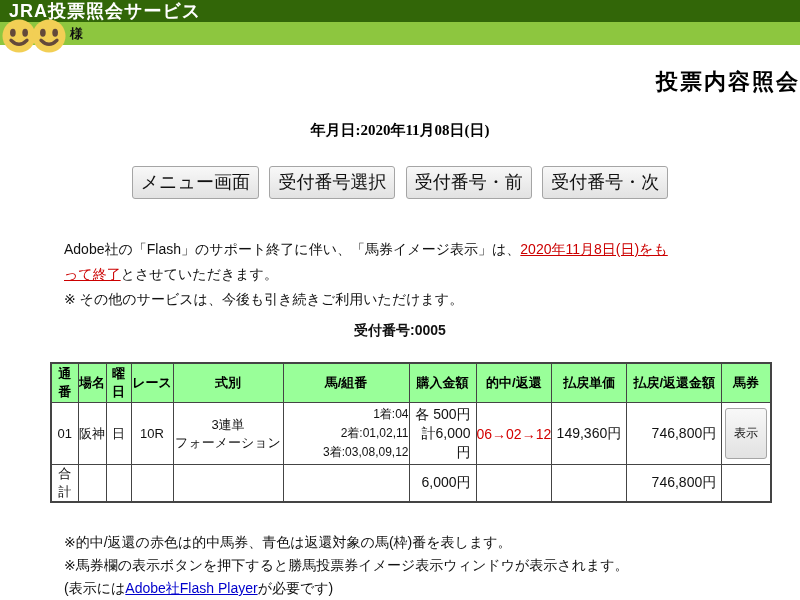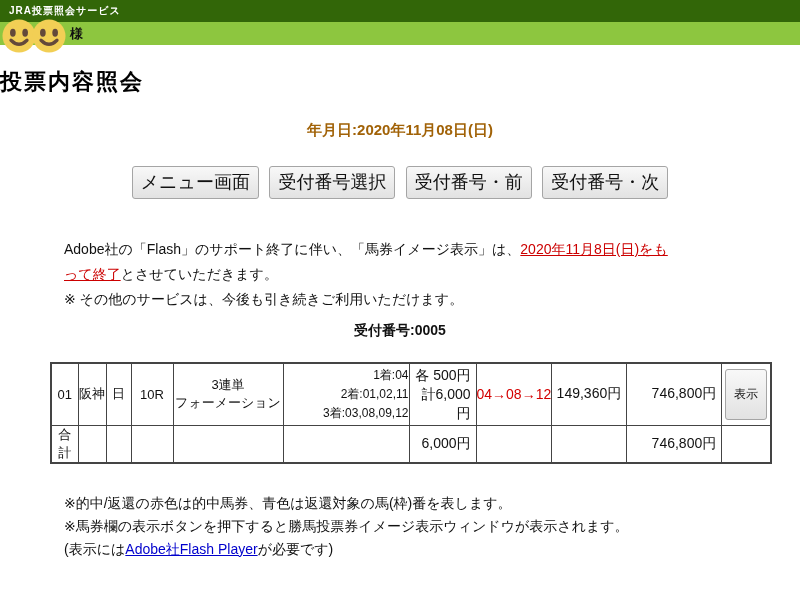--- a/index.html
+++ b/index.html
@@ -2,41 +2,41 @@
 <html><head>
 <meta charset="utf-8">
 <style>
   * { margin: 0; padding: 0; box-sizing: border-box; }
   html, body { width: 800px; height: 600px; background: #ffffff; overflow: hidden; }
   body { font-family: "Liberation Sans", "DejaVu Sans", sans-serif; color: #111; }
 
   
   .topbar {
     height: 22px; background: #326608; color: #ffffff;
-    font-size: 10px; font-weight: bold; line-height: 22px; padding-left: 9px;
+    font-size: 18px; font-weight: bold; line-height: 22px; padding-left: 9px;
     letter-spacing: 1px;
   }
   .subbar {
     height: 23px; background: #8dc63f; color: #111;
     font-size: 13px; font-weight: bold; line-height: 23px; padding-left: 70px;
     position: relative;
   }
   .smileys { position: absolute; left: 2px; top: -3px; width: 70px; height: 34px; }
   .smileys svg { position: absolute; top: 0; }
   .smiley-1 { left: 0; }
   .smiley-2 { left: 30px; }
 
   
   .page-title {
-    margin-top: 22px; text-align: left;
+    margin-top: 22px; text-align: right;
     font-size: 22px; font-weight: bold; letter-spacing: 2px; color: #000;
   }
   .date-line {
     margin-top: 24px; text-align: center;
-    font-size: 15px; font-weight: bold; color: #a16207;
+    font-size: 15px; font-weight: bold; color: #000000; font-family: Liberation Serif, serif;
   }
 
   
   .nav-row { text-align: center; }
   .nav-row-top { margin-top: 26px; }
   .nav-btn {
     display: inline-block; margin: 0 3px; padding: 3px 8px 4px;
     font-size: 18px; color: #111;
     background: linear-gradient(#f8f8f8, #e2e2e2);
     border: 1px solid #a5a5a5; border-radius: 3px;
@@ -133,39 +133,52 @@
       <col style="width:42px">
     <col style="width:110px">
       <col style="width:126px">
       <col style="width:67px">
       <col style="width:73px">
     <col style="width:75px">
       <col style="width:95px">
       <col style="width:49px">
   </colgroup>
   <tbody>
+      <tr>
+    <th>通番</th>
+    <th>場名</th>
+    <th>曜日</th>
+    <th>レース</th>
+    <th>式別</th>
+    <th>馬/組番</th>
+    <th>購入金額</th>
+    <th>的中/返還</th>
+    <th>払戻単価</th>
+    <th>払戻/返還金額</th>
+    <th>馬券</th>
+  </tr>
   <tr class="row-main">
     <td>01</td>
     <td>阪神</td>
     <td>日</td>
     <td>10R</td>
     <td>
       <div class="bettype">3連単</div>
       <div class="bettype">フォーメーション</div>
     </td>
     <td class="cell-left">
       <div>1着:04</div>
       <div>2着:01,02,11</div>
       <div>3着:03,08,09,12</div>
     </td>
     <td class="cell-right cell-amount">
       <div>各 500円</div>
       <div>計6,000円</div>
     </td>
-    <td class="cell-hit">04→08→12</td>
+    <td class="cell-hit">06→02→12</td>
     <td class="cell-right">149,360円</td>
     <td class="cell-right">746,800円</td>
     <td>
       <button class="show-btn">表示</button>
     </td>
   </tr>
   <tr class="row-total">
     <td>合計</td>
     <td></td>
     <td></td>

